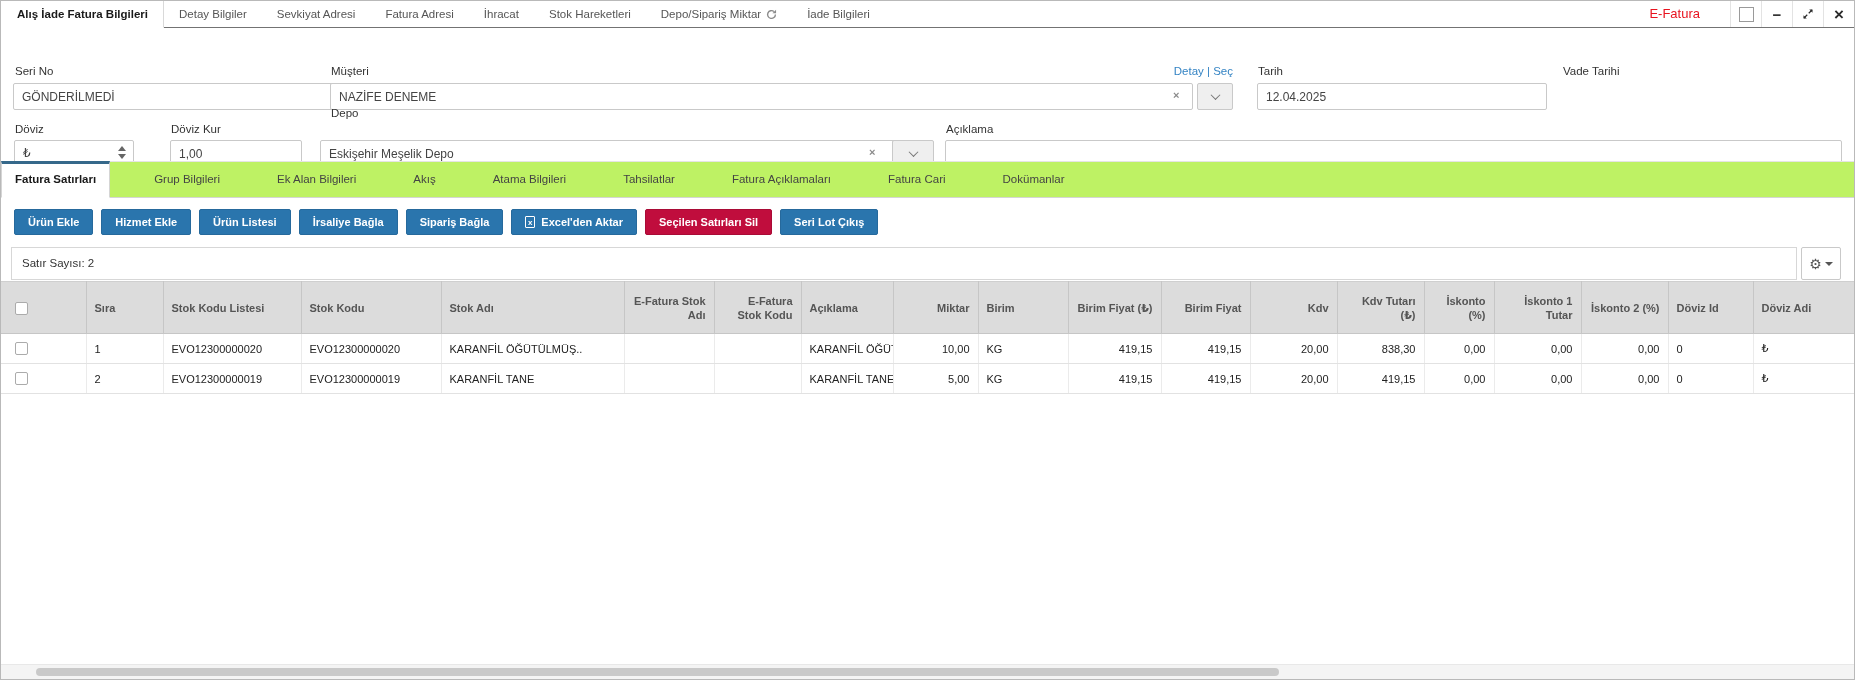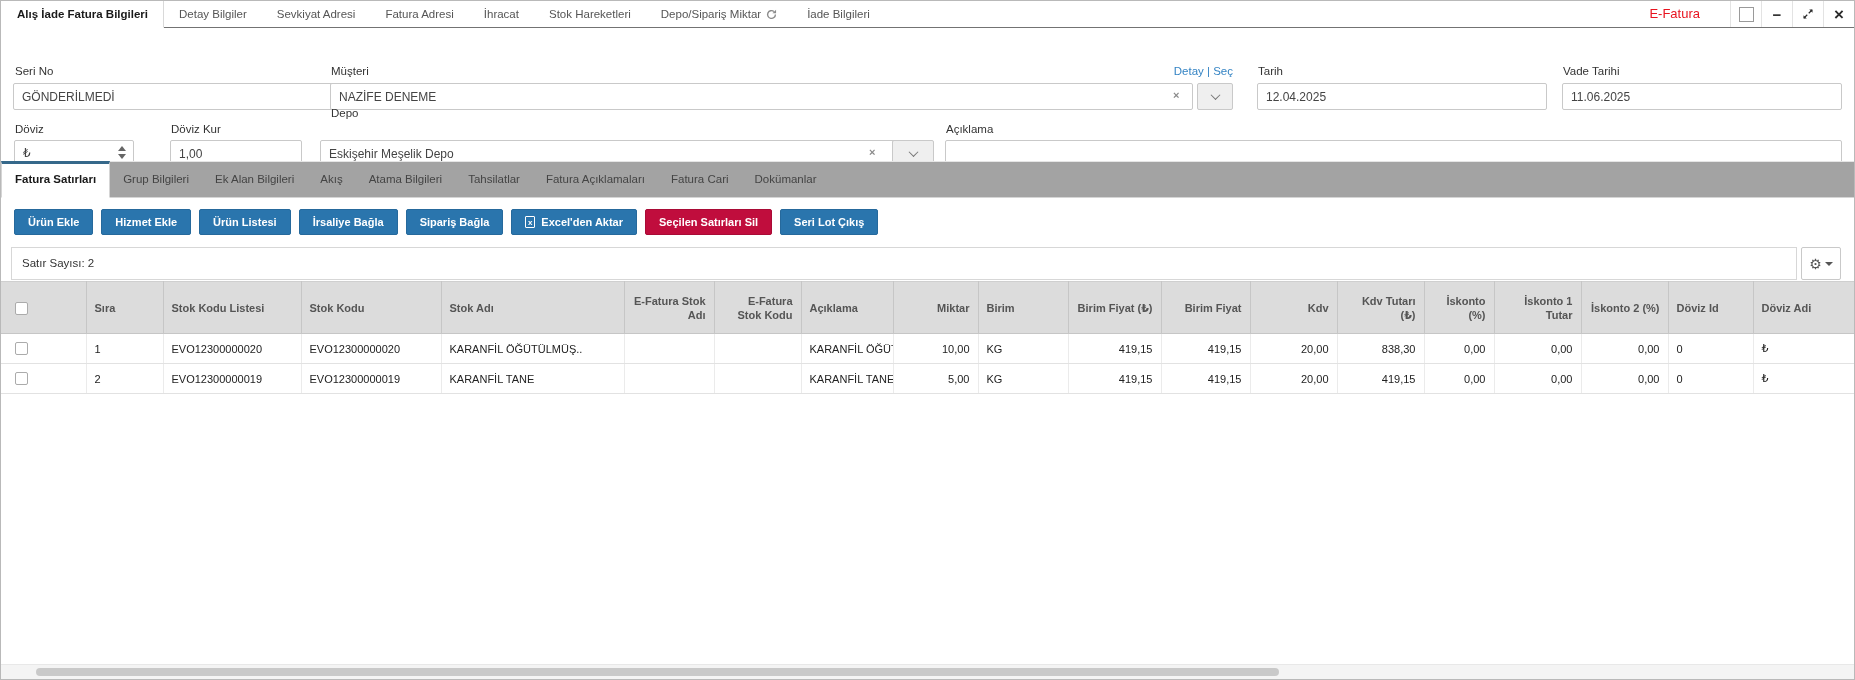--- a/index.html
+++ b/index.html
@@ -34,21 +34,21 @@
   .chev { width:7px; height:7px; border-right:1.5px solid #777; border-bottom:1.5px solid #777;
           transform:rotate(45deg) translate(-1px,-1px); }
   .links { position:absolute; top:37px; font-size:11.5px; color:#3584c4; text-align:right; }
   .links .sep { color:#3584c4; }
   .spinner { position:absolute; right:7px; top:5px; display:flex; flex-direction:column; gap:3px; }
   .spin-up { width:0; height:0; border-left:4px solid transparent; border-right:4px solid transparent; border-bottom:5px solid #666; }
   .spin-dn { width:0; height:0; border-left:4px solid transparent; border-right:4px solid transparent; border-top:5px solid #666; }
 
   
   .dtabs { position:absolute; top:160px; left:0; right:0; height:37px; display:flex;
-           border-top:1px solid #e5e5e5; border-bottom:1px solid #d5d5d5; background:#a3a3a3; }
+           border-top:1px solid #e5e5e5; border-bottom:1px solid #d5d5d5; background:#bef264;gap:31px; }
   .dtab { padding:0 13px; font-size:11.5px; color:#444; line-height:34px; white-space:nowrap; cursor:default; }
   .dtab.active { border-top:3px solid #35688a; border-left:1px solid #d5d5d5; border-right:1px solid #d5d5d5;
                  font-weight:bold; color:#1a1a1a; line-height:31px; margin-top:-1px; margin-bottom:-1px;
                  background:#fff; border-bottom:1px solid #fff; }
 
   
   .btnrow { position:absolute; top:208px; left:13px; display:flex; gap:8px; }
   .btn { height:26px; padding:0 13px; background:#2a75ad; border:1px solid #26699c; border-radius:2px;
          color:#fff; font-size:11px; font-weight:bold; display:flex; align-items:center; gap:6px;
          white-space:nowrap; cursor:pointer; font-family:"Liberation Sans","DejaVu Sans",sans-serif; }
@@ -139,21 +139,20 @@
     <input class="finput" style="left: 329px; top: 55px; width: 863px; padding-right: 26px;" value="NAZİFE DENEME">
     <span class="combo-clear" style="left:1172px;">×</span>
     <div class="ddbtn" style="left:1196px; top:55px; width:36px;">
         <span class="chev"></span>
       </div>
 
     <label class="flabel" style="left:1257px; top:37px;">Tarih</label>
     <input class="finput" style="left: 1256px; top: 55px; width: 290px;" value="12.04.2025">
 
     <label class="flabel" style="left:1562px; top:37px;">Vade Tarihi</label>
-    <input class="finput" style="left: 1561px; top: 55px; width: 280px;" value="11.06.2025">
 
     <label class="flabel" style="left:14px; top:95px;">Döviz</label>
     <div class="finput" style="left:13px; top:112px; width:120px; line-height:25px;">
       <span>₺</span>
       <span class="spinner">
           <span class="spin-up"></span>
           <span class="spin-dn"></span>
         </span>
     </div>
 

